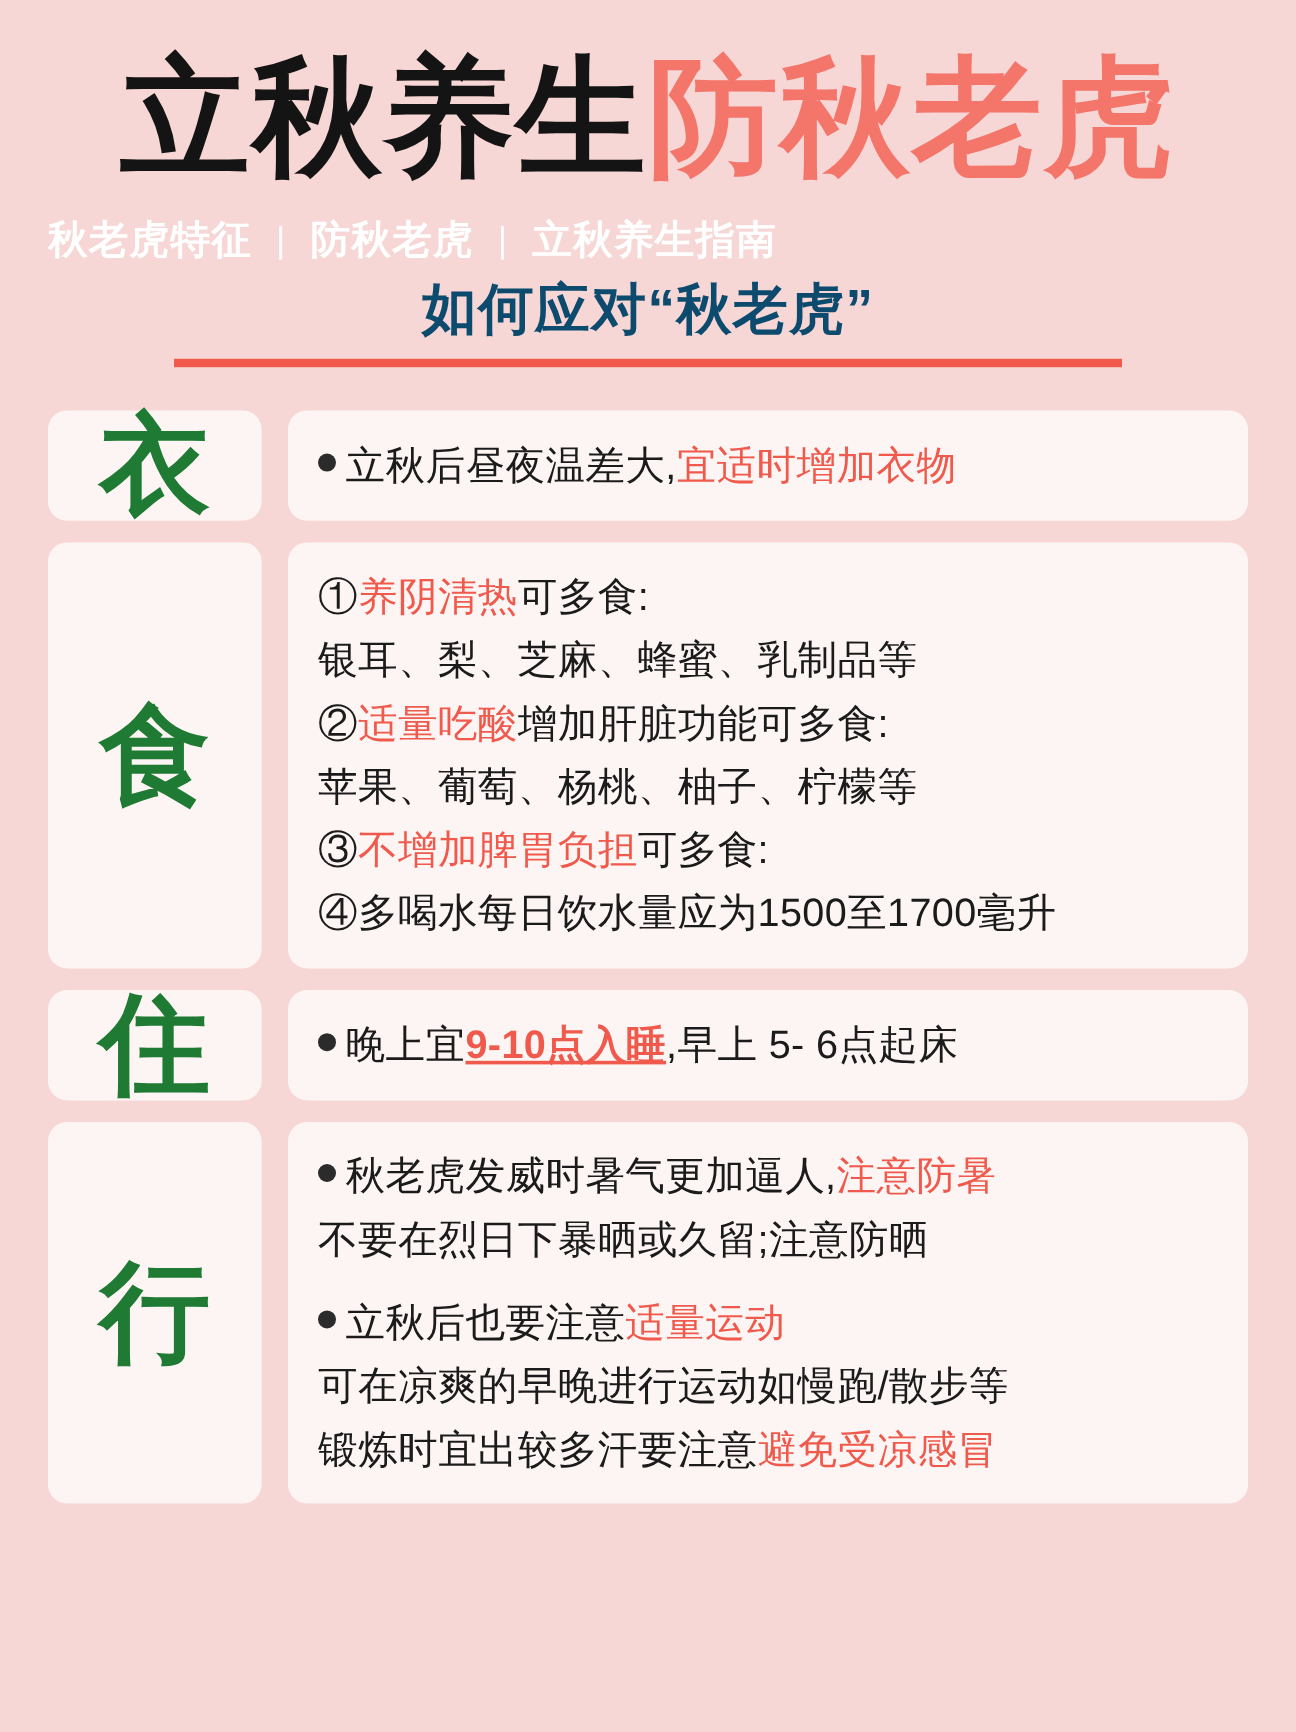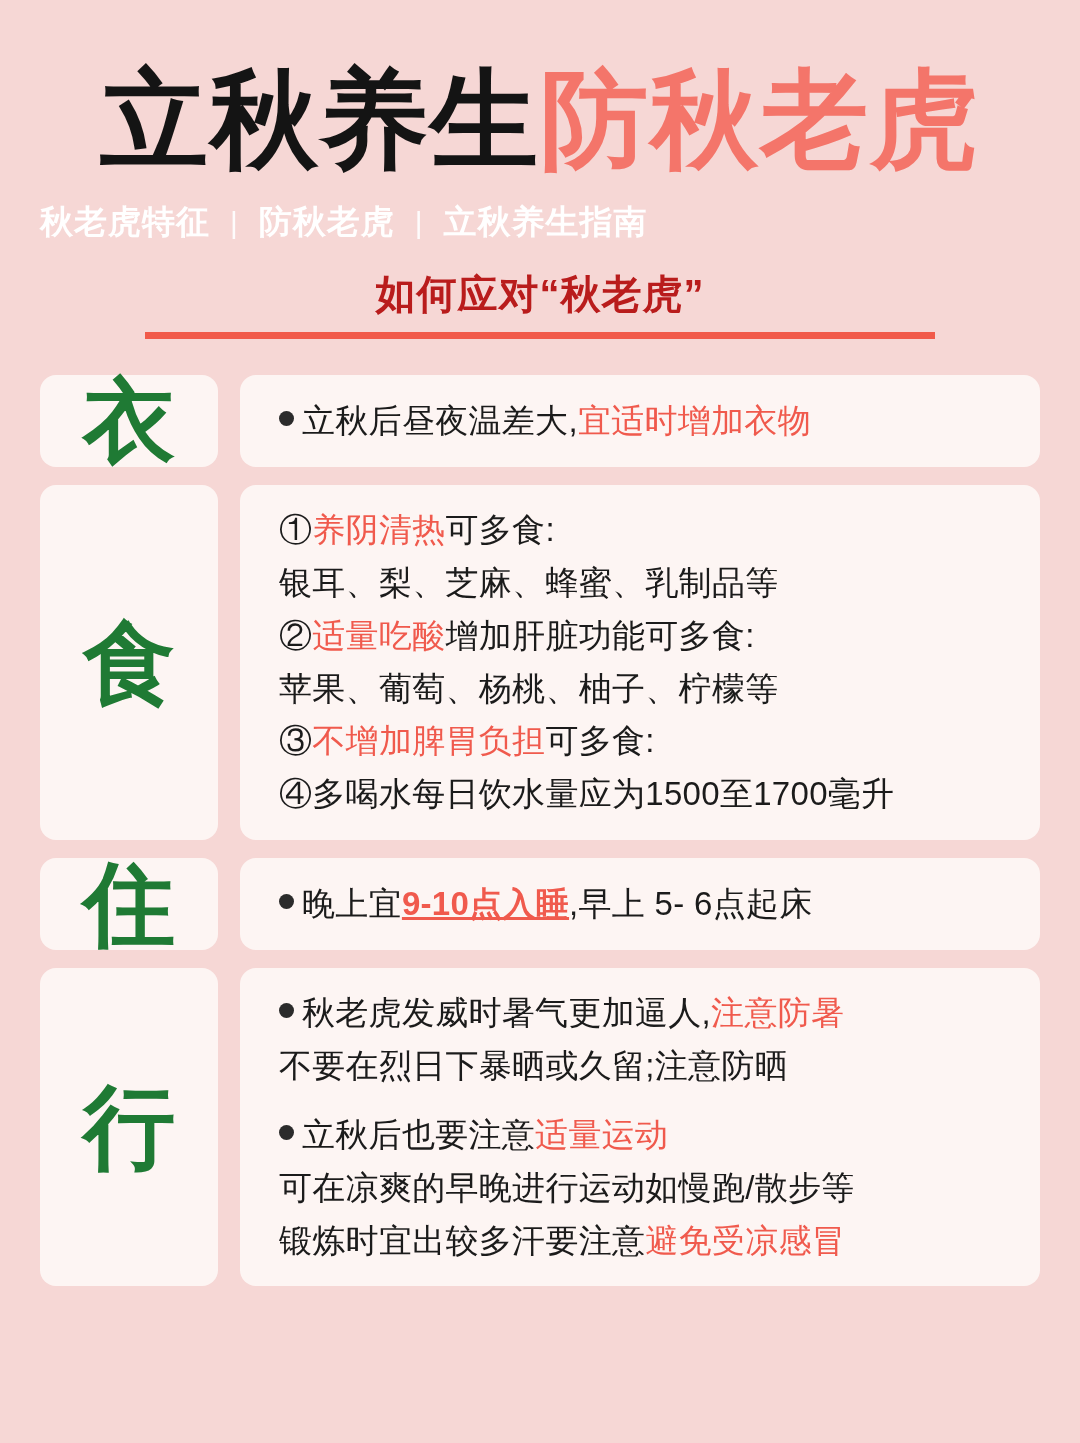--- a/index.html
+++ b/index.html
@@ -21,21 +21,21 @@
     padding: 0 40px;
   }
 
   
   .title {
     text-align: center;
     font-size: 108px;
     font-weight: bold;
     letter-spacing: 2px;
     line-height: 1.0;
-    padding-top: 66px;
+    padding-top: 44px;
     white-space: nowrap;
   }
   .title .t-black { color: #141414; }
   .title .t-red   { color: #f4756a; }
 
   .subnav {
     margin-top: 26px;
     display: flex;
     justify-content: flex-start;
     align-items: center;
@@ -46,25 +46,25 @@
     letter-spacing: 1px;
   }
   .subnav .sep {
     color: #ffffff;
     font-weight: normal;
     font-size: 30px;
     opacity: .95;
   }
 
   .section-title {
-    margin-top: 22px;
+    margin-top: 4px;
     text-align: center;
-    font-size: 40px;
-    font-weight: bold;
-    color: #b91c1c;
+    font-size: 46px;
+    font-weight: bold;
+    color: #0c4a6e;
     letter-spacing: 1px;
   }
   .underline {
     margin: 10px auto 0;
     width: 790px;
     height: 7px;
     background: #f15a4a;
   }
 
   
@@ -88,21 +88,21 @@
     justify-content: center;
     color: #1f7a34;
     font-size: 92px;
     font-weight: bold;
     line-height: 1;
   }
   .card {
     flex: 1 1 auto;
     background: #fdf5f3;
     border-radius: 16px;
-    padding: 22px 39px;
+    padding: 22px 25px;
     box-sizing: border-box;
     display: flex;
     flex-direction: column;
     justify-content: center;
     gap: 6px;
   }
   .line {
     font-size: 33px;
     line-height: 1.42;
     color: #1b1b1b;

